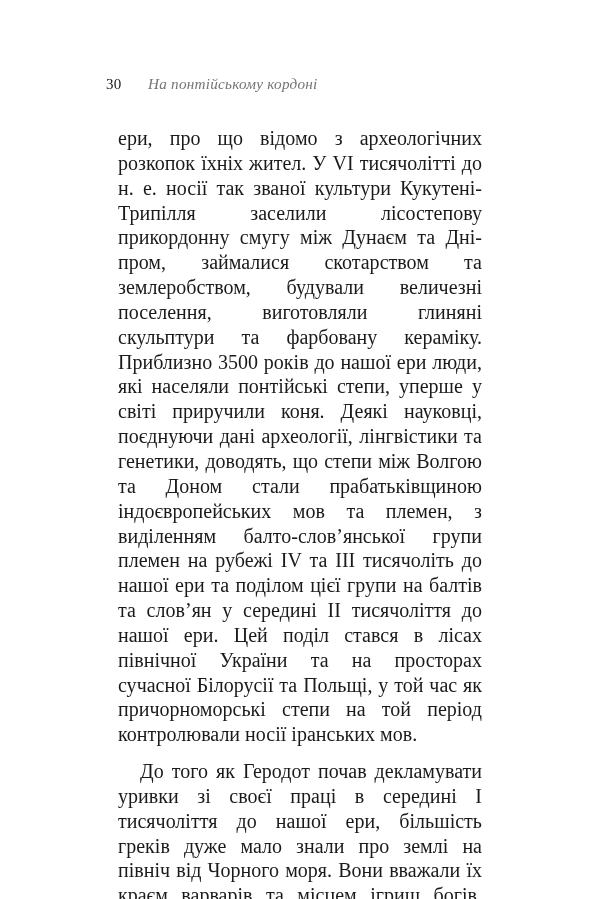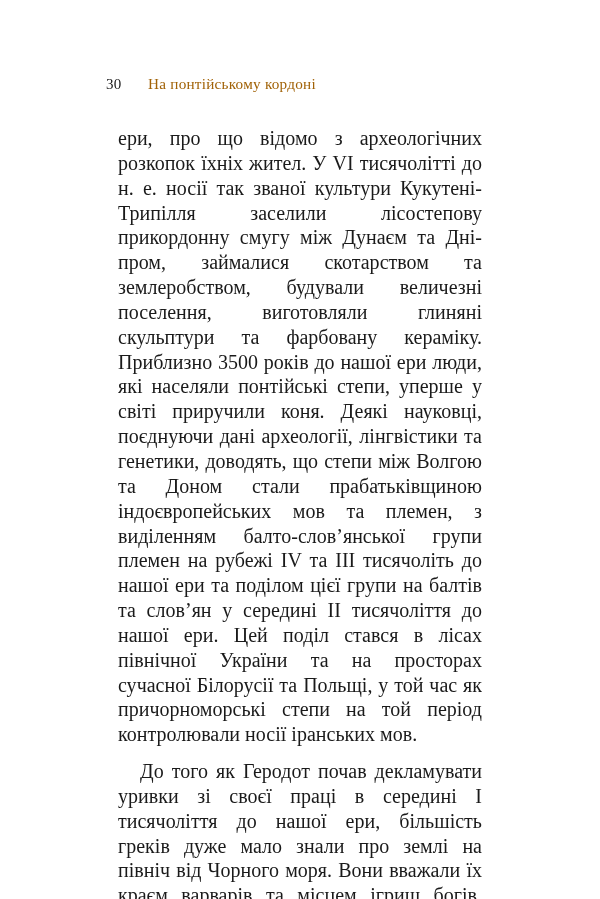--- a/index.html
+++ b/index.html
@@ -28,24 +28,25 @@
   }
   .folio {
     font-size: 15px;
     line-height: 20px;
     letter-spacing: 0.2px;
     color: #1a1a1a;
     width: 42px;
     flex: none;
   }
   .head-title {
+    font-style: italic;
     font-size: 15.2px;
     line-height: 20px;
     letter-spacing: 0.25px;
-    color: #a16207;
+    color: #737373;
     white-space: nowrap;
     text-align: right;
   }
   
   .textblock {
     position: absolute;
     left: 106px;
     top: 114px;
     width: 388px;
   }

